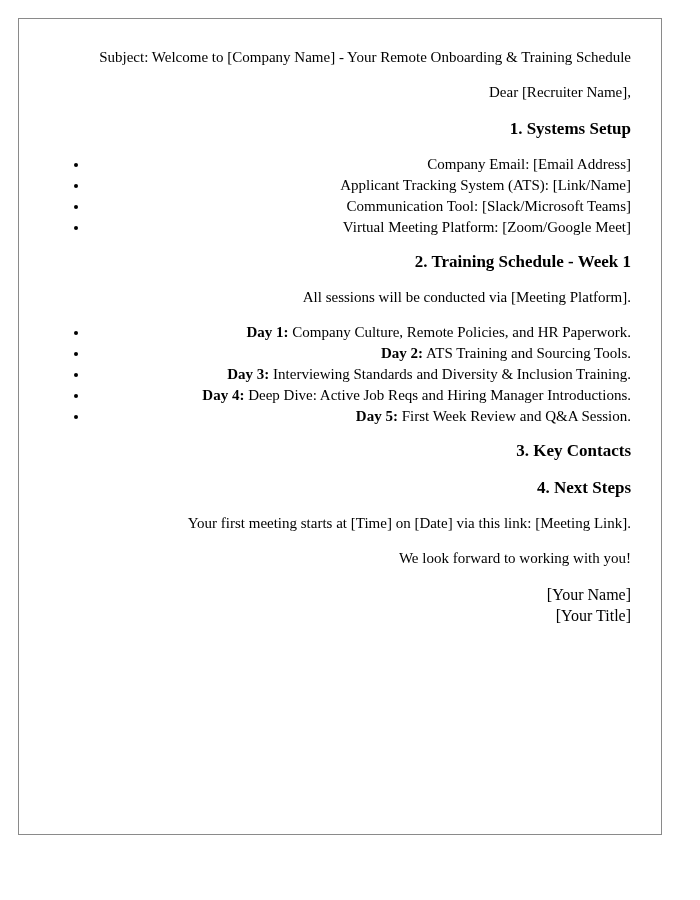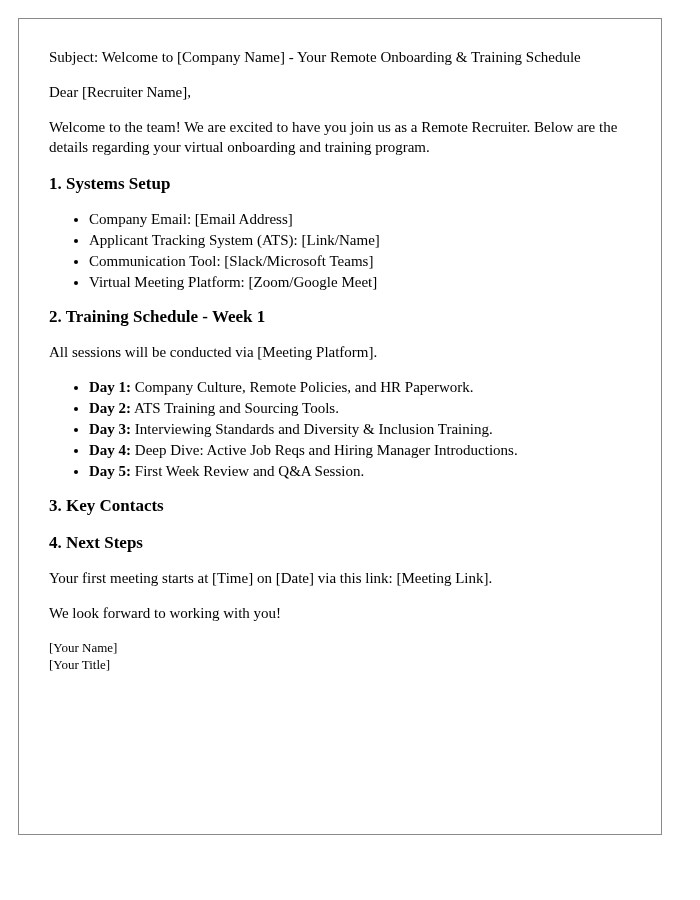--- a/index.html
+++ b/index.html
@@ -17,20 +17,21 @@
     height: 817px;
     margin: 18px 0 0 18px;
     border: 1px solid #8a8a8a;
     background: #ffffff;
     padding: 29px 30px 0 30px;
     overflow: hidden;
   }
   .content {
     height: 760px;
     overflow: hidden;
+    text-align: right;
   }
   p {
     margin: 0 0 15px 0;
     font-size: 15px;
     line-height: 1.33;
   }
   h2 {
     font-size: 17px;
     font-weight: bold;
     margin: 4px 0 15px 0;
@@ -39,38 +40,37 @@
   ul {
     margin: 0 0 15px 0;
     padding-left: 40px;
     font-size: 15px;
   }
   li {
     line-height: 1.2;
     margin: 0 0 3px 0;
   }
   .sig-line {
-    font-size: 13px;
+    font-size: 16px;
     line-height: 1.33;
   }
   .sig-block {
     margin: 0;
   }
 </style>
 </head>
 <body>
 
 <div class="page">
   <div class="content">
 
     <p>Subject: Welcome to [Company Name] - Your Remote Onboarding &amp; Training Schedule</p>
 
     <p>Dear [Recruiter Name],</p>
 
-    <p>Welcome to the team! We are excited to have you join us as a Remote Recruiter. Below are the details regarding your virtual onboarding and training program.</p>
 
     <h2>1. Systems Setup</h2>
 
 
     <ul>
       <li>Company Email: [Email Address]</li>
       <li>Applicant Tracking System (ATS): [Link/Name]</li>
       <li>Communication Tool: [Slack/Microsoft Teams]</li>
       <li>Virtual Meeting Platform: [Zoom/Google Meet]</li>
     </ul>

